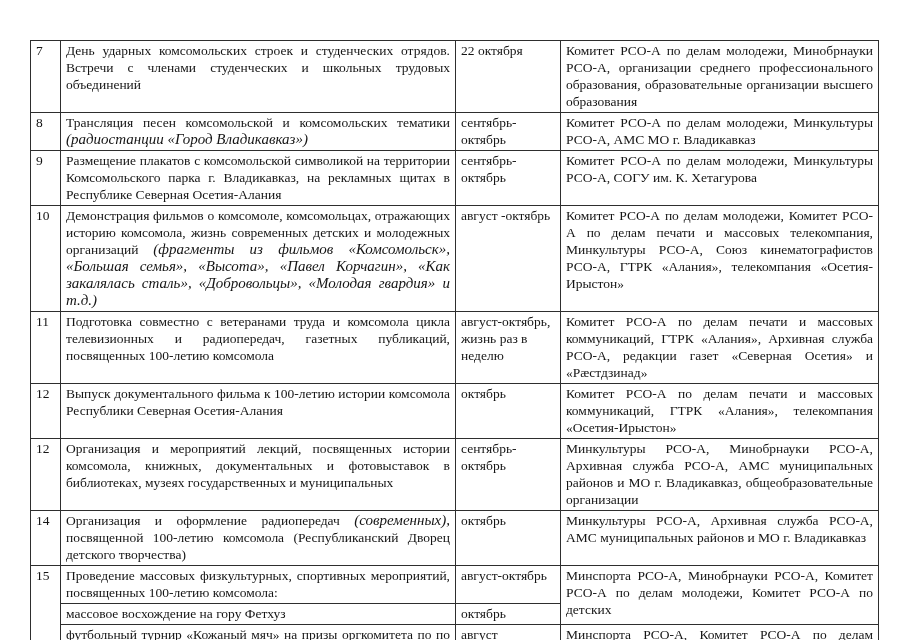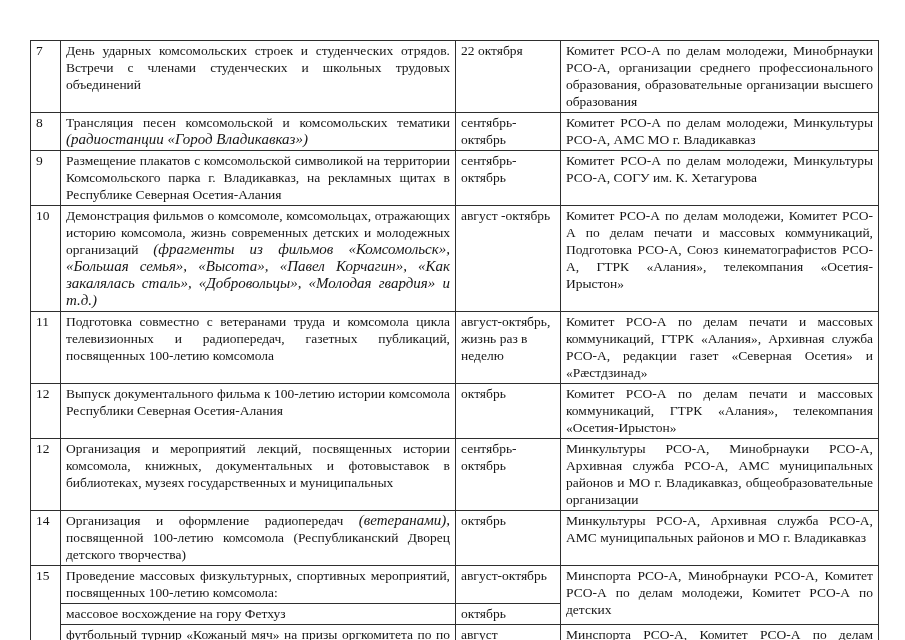--- a/index.html
+++ b/index.html
@@ -94,21 +94,21 @@
         <td class="date">сентябрь-октябрь</td>
         <td class="resp">Комитет РСО-А по делам молодежи, Минкультуры РСО-А, СОГУ им. К. Хетагурова</td>
       </tr>
 
       <tr>
         <td class="num">10</td>
         <td class="evt">
           <span>Демонстрация фильмов о комсомоле, комсомольцах, отражающих историю комсомола, жизнь современных детских и молодежных организаций </span><span class="note-it">(фрагменты из фильмов «Комсомольск», «Большая семья», «Высота», «Павел Корчагин», «Как закалялась сталь», «Добровольцы», «Молодая гвардия» и т.д.)</span>
         </td>
         <td class="date">август -октябрь</td>
-        <td class="resp">Комитет РСО-А по делам молодежи, Комитет РСО-А по делам печати и массовых коммуникаций, Подготовка РСО-А, Союз кинематографистов РСО-А, ГТРК «Алания», телекомпания «Осетия-Ирыстон»</td>
+        <td class="resp">Комитет РСО-А по делам молодежи, Комитет РСО-А по делам печати и массовых телекомпания, Минкультуры РСО-А, Союз кинематографистов РСО-А, ГТРК «Алания», телекомпания «Осетия-Ирыстон»</td>
       </tr>
 
       <tr>
         <td class="num">11</td>
         <td class="evt">Подготовка совместно с ветеранами труда и комсомола цикла телевизионных и радиопередач, газетных публикаций, посвященных 100-летию комсомола</td>
         <td class="date">август-октябрь,
 жизнь раз в неделю</td>
         <td class="resp">Комитет РСО-А по делам печати и массовых коммуникаций, ГТРК «Алания», Архивная служба РСО-А, редакции газет «Северная Осетия» и «Рæстдзинад»</td>
       </tr>
 
@@ -122,21 +122,21 @@
       <tr>
         <td class="num">12</td>
         <td class="evt">Организация и мероприятий лекций, посвященных истории комсомола, книжных, документальных и фотовыставок в библиотеках, музеях государственных и муниципальных</td>
         <td class="date">сентябрь-октябрь</td>
         <td class="resp">Минкультуры РСО-А, Минобрнауки РСО-А, Архивная служба РСО-А, АМС муниципальных районов и МО г. Владикавказ, общеобразовательные организации</td>
       </tr>
 
       <tr>
         <td class="num">14</td>
         <td class="evt">
-          <span>Организация и оформление радиопередач </span><span class="note-it">(ветеранами),</span><span> посвященной 100-летию комсомола (Республиканский Дворец детского творчества)</span>
+          <span>Организация и оформление радиопередач </span><span class="note-it">(современных),</span><span> посвященной 100-летию комсомола (Республиканский Дворец детского творчества)</span>
         </td>
         <td class="date">октябрь</td>
         <td class="resp">Минкультуры РСО-А, Архивная служба РСО-А, АМС муниципальных районов и МО г. Владикавказ</td>
       </tr>
 
       <tr>
         <td class="num" rowspan="5">15</td>
         <td class="evt">Проведение массовых физкультурных, спортивных мероприятий, посвященных 100-летию комсомола:</td>
         <td class="date">август-октябрь</td>
         <td class="resp" rowspan="2">Минспорта РСО-А, Минобрнауки РСО-А, Комитет РСО-А по делам молодежи, Комитет РСО-А по детских</td>

